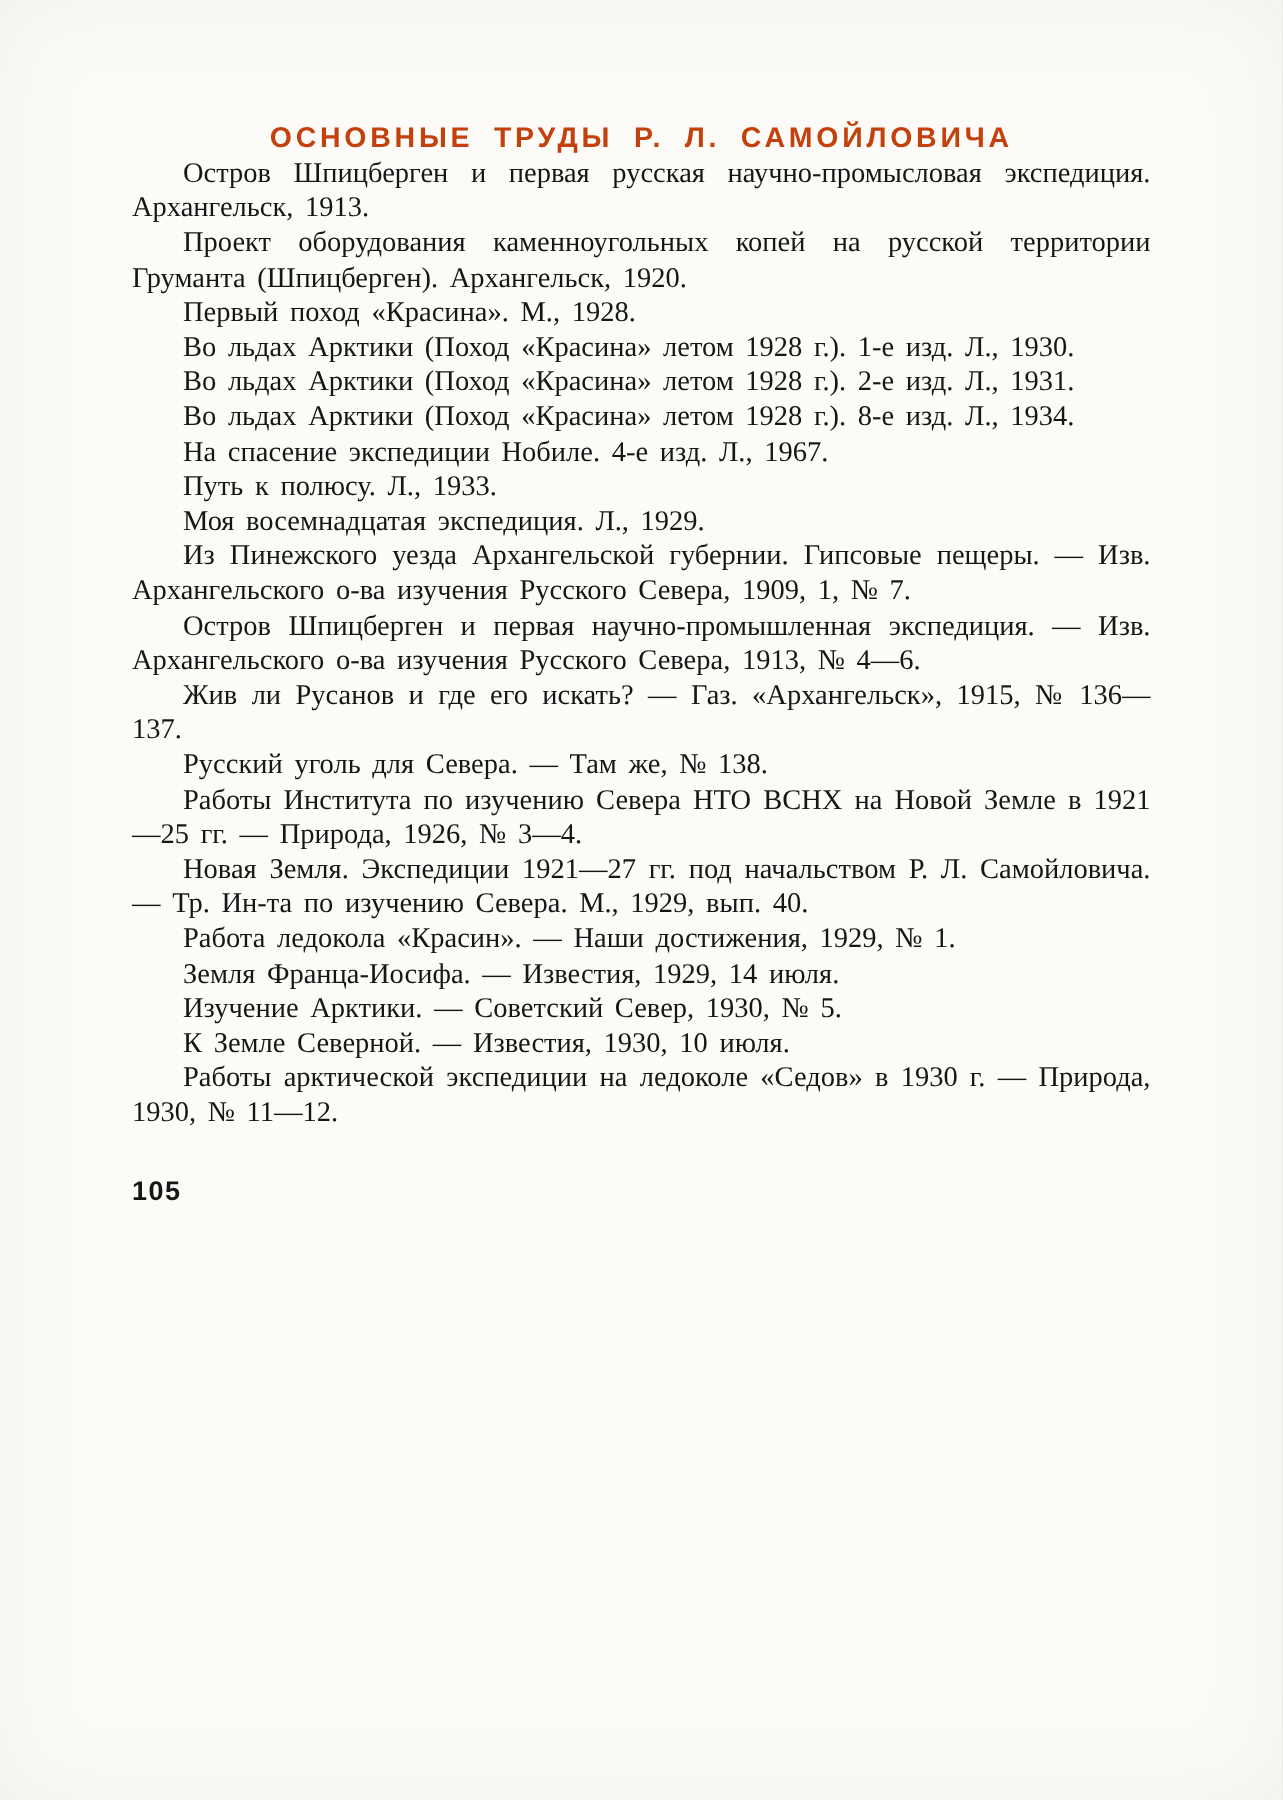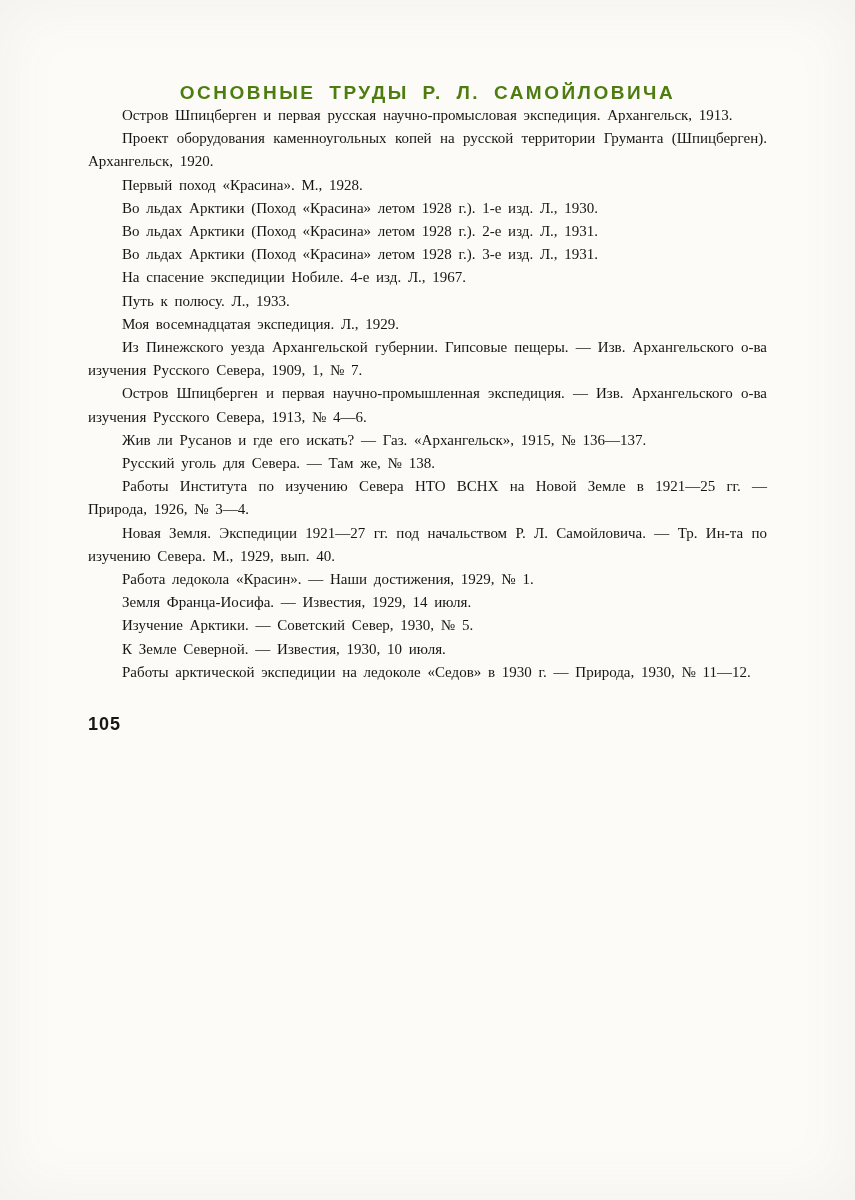--- a/index.html
+++ b/index.html
@@ -25,34 +25,34 @@
     top: 0;
   }
   .doc-title {
     margin-top: 82px;
     text-align: center;
     font-family: "Liberation Sans", "DejaVu Sans", sans-serif;
     font-weight: 700;
     font-size: 19px;
     letter-spacing: 2.5px;
     word-spacing: 6px;
-    color: #4d7c0f;
+    color: #c2410c;
   }
   .section-heading {
     text-align: center;
     font-style: italic;
     font-weight: 600;
     font-size: 20.5px;
     letter-spacing: 0.5px;
   }
   .heading-books { margin-top: 62px; margin-bottom: 26px; }
   .heading-articles { margin-top: 30px; margin-bottom: 26px; }
   .entries p {
     margin: 0;
-    font-size: 15px;
+    font-size: 19px;
     line-height: 23.2px;
     text-align: justify;
     text-indent: 34px;
     word-spacing: 3px;
   }
   .page-number {
     margin-top: 30px;
     text-align: left;
     font-family: "Liberation Sans", "DejaVu Sans", sans-serif;
     font-weight: 700;
@@ -68,21 +68,21 @@
 
     <div class="doc-title"><span>ОСНОВНЫЕ ТРУДЫ Р. Л. САМОЙЛОВИЧА</span></div>
 
 
     <div class="entries">
       <p>Остров Шпицберген и первая русская научно-промысловая экспедиция. Архангельск, 1913.</p>
       <p>Проект оборудования каменноугольных копей на русской территории Груманта (Шпицберген). Архангельск, 1920.</p>
       <p>Первый поход «Красина». М., 1928.</p>
       <p>Во льдах Арктики (Поход «Красина» летом 1928 г.). 1-е изд. Л., 1930.</p>
       <p>Во льдах Арктики (Поход «Красина» летом 1928 г.). 2-е изд. Л., 1931.</p>
-      <p>Во льдах Арктики (Поход «Красина» летом 1928 г.). 3-е изд. Л., 1931.</p>
+      <p>Во льдах Арктики (Поход «Красина» летом 1928 г.). 8-е изд. Л., 1934.</p>
       <p>На спасение экспедиции Нобиле. 4-е изд. Л., 1967.</p>
       <p>Путь к полюсу. Л., 1933.</p>
       <p>Моя восемнадцатая экспедиция. Л., 1929.</p>
     </div>
 
 
     <div class="entries">
       <p>Из Пинежского уезда Архангельской губернии. Гипсовые пещеры. — Изв. Архангельского о-ва изучения Русского Севера, 1909, 1, № 7.</p>
       <p>Остров Шпицберген и первая научно-промышленная экспедиция. — Изв. Архангельского о-ва изучения Русского Севера, 1913, № 4—6.</p>
       <p>Жив ли Русанов и где его искать? — Газ. «Архангельск», 1915, № 136—137.</p>

